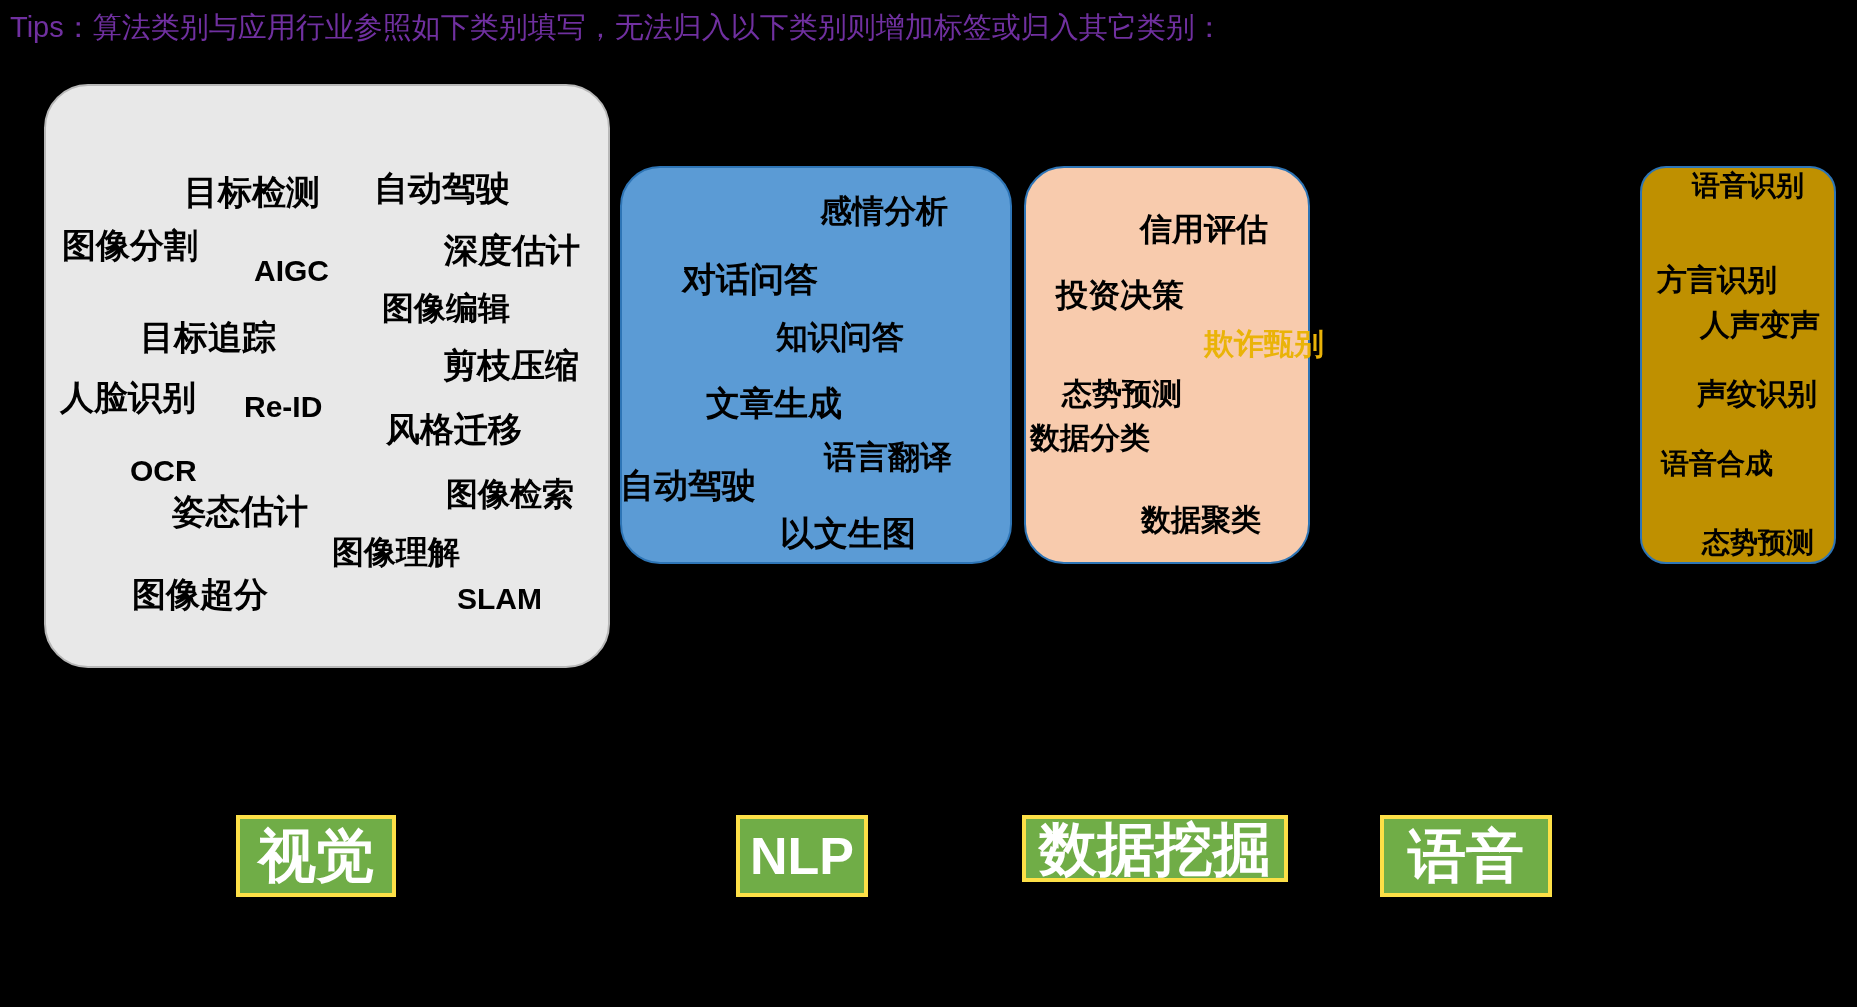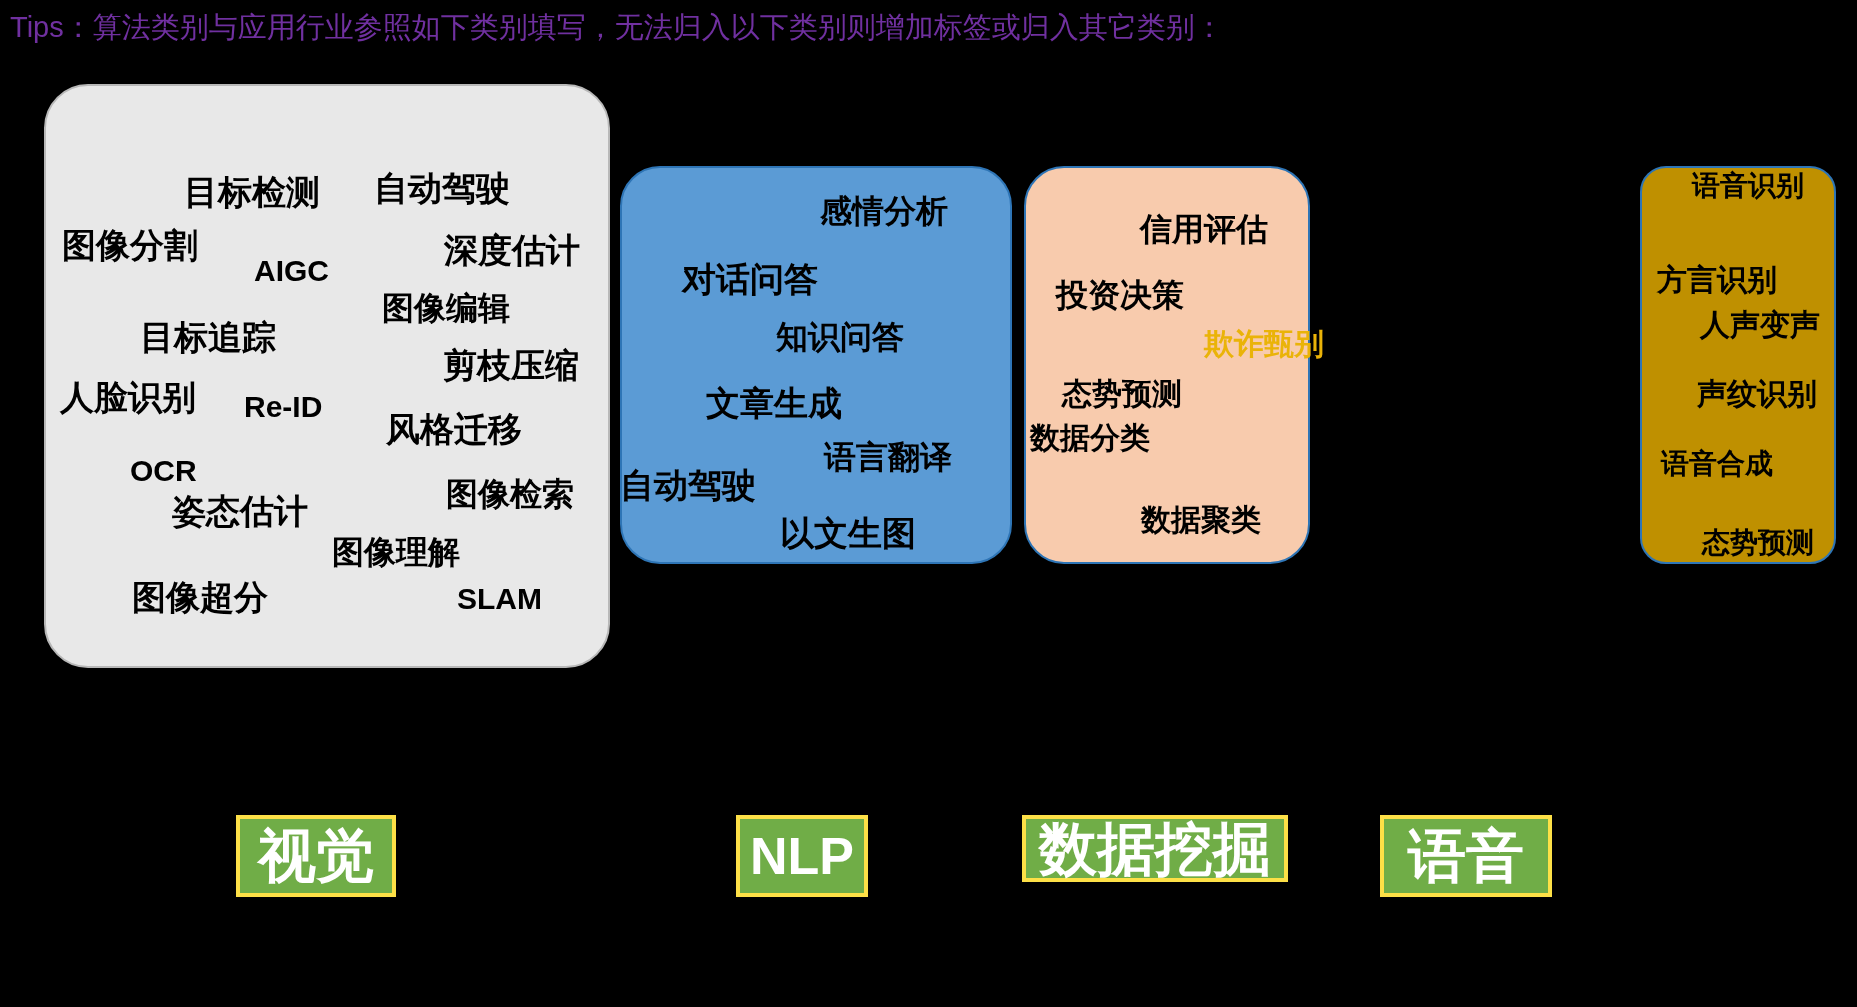--- a/index.html
+++ b/index.html
@@ -114,21 +114,21 @@
     <div class="term" style="left: 382px; top: 292px; font-size: 32px; color: rgb(0, 0, 0);">图像编辑</div>
     <div class="term" style="left: 140px; top: 320px; font-size: 34px; color: rgb(0, 0, 0);">目标追踪</div>
     <div class="term" style="left: 443px; top: 348px; font-size: 34px; color: rgb(0, 0, 0);">剪枝压缩</div>
     <div class="term" style="left: 60px; top: 380px; font-size: 34px; color: rgb(0, 0, 0);">人脸识别</div>
     <div class="term" style="left: 244px; top: 392px; font-size: 30px; color: rgb(0, 0, 0);">Re-ID</div>
     <div class="term" style="left: 386px; top: 412px; font-size: 34px; color: rgb(0, 0, 0);">风格迁移</div>
     <div class="term" style="left: 130px; top: 456px; font-size: 30px; color: rgb(0, 0, 0);">OCR</div>
     <div class="term" style="left: 446px; top: 478px; font-size: 32px; color: rgb(0, 0, 0);">图像检索</div>
     <div class="term" style="left: 172px; top: 494px; font-size: 34px; color: rgb(0, 0, 0);">姿态估计</div>
     <div class="term" style="left: 332px; top: 536px; font-size: 32px; color: rgb(0, 0, 0);">图像理解</div>
-    <div class="term" style="left: 132px; top: 580px; font-size: 34px; color: rgb(0, 0, 0);">图像超分</div>
+    <div class="term" style="left: 132px; top: 580px; font-size: 34px; color: rgb(0, 0, 0); font-family: Liberation Mono, monospace;">图像超分</div>
     <div class="term" style="left: 457px; top: 584px; font-size: 30px; color: rgb(0, 0, 0);">SLAM</div>
     <div class="term" style="left: 820px; top: 195px; font-size: 32px; color: rgb(0, 0, 0);">感情分析</div>
     <div class="term" style="left: 682px; top: 262px; font-size: 34px; color: rgb(0, 0, 0);">对话问答</div>
     <div class="term" style="left: 776px; top: 321px; font-size: 32px; color: rgb(0, 0, 0);">知识问答</div>
     <div class="term" style="left: 706px; top: 386px; font-size: 34px; color: rgb(0, 0, 0);">文章生成</div>
     <div class="term" style="left: 824px; top: 441px; font-size: 32px; color: rgb(0, 0, 0);">语言翻译</div>
     <div class="term" style="left: 620px; top: 468px; font-size: 34px; color: rgb(0, 0, 0);">自动驾驶</div>
     <div class="term" style="left: 780px; top: 516px; font-size: 34px; color: rgb(0, 0, 0);">以文生图</div>
     <div class="term" style="left: 1140px; top: 213px; font-size: 32px; color: rgb(0, 0, 0);">信用评估</div>
     <div class="term" style="left: 1056px; top: 279px; font-size: 32px; color: rgb(0, 0, 0);">投资决策</div>

